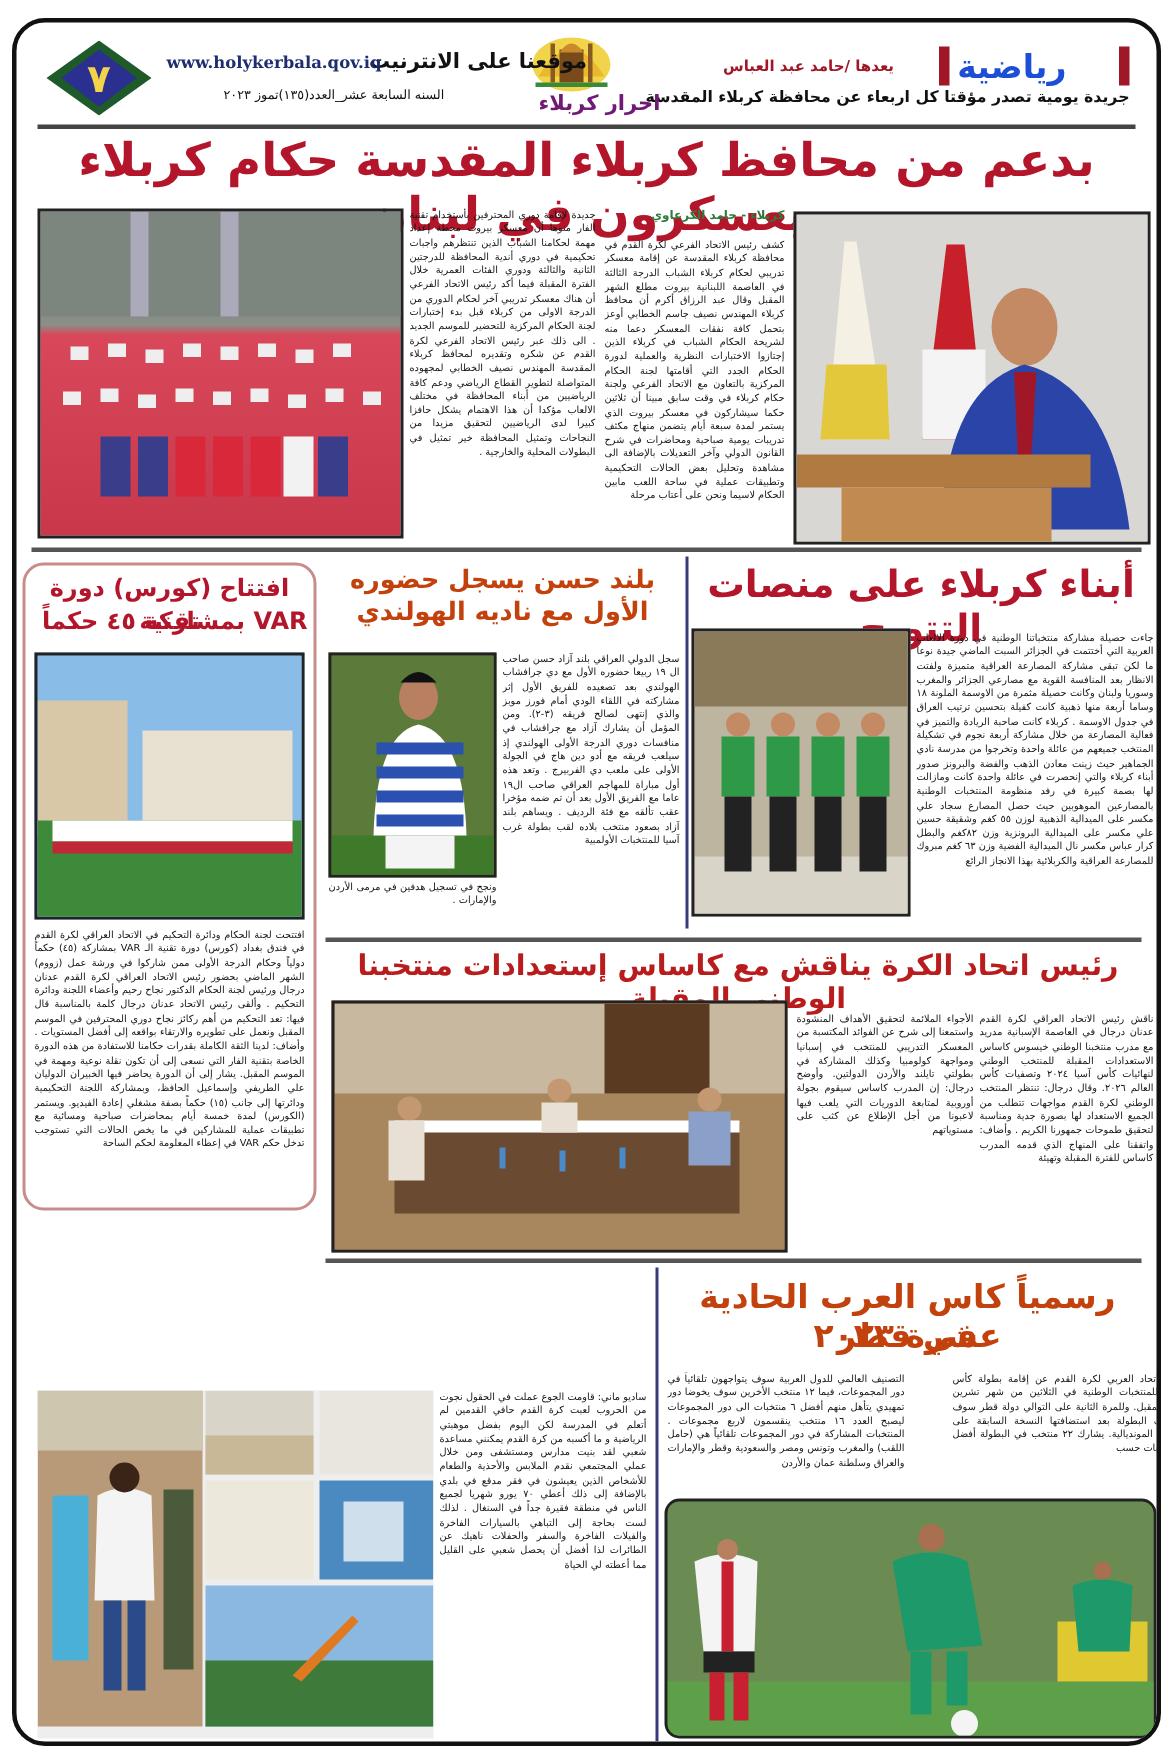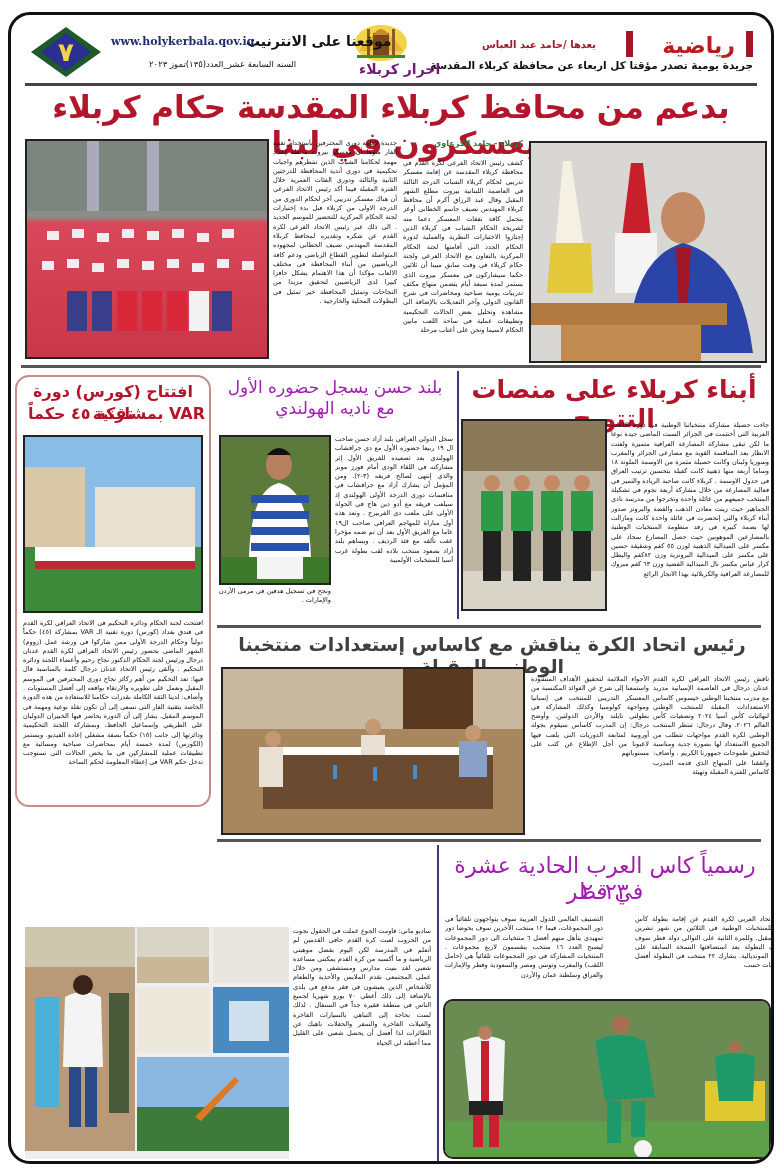--- a/index.html
+++ b/index.html
@@ -4,38 +4,38 @@
 <style>
 *{box-sizing:border-box;margin:0;padding:0}
 html,body{width:780px;height:1170px;background:#fff;overflow:hidden}
 body{font-family:"DejaVu Sans",sans-serif;position:relative}
 .page{position:absolute;left:8px;top:12px;width:766px;height:1152px;border:3px solid #111;border-radius:22px;background:#fff;overflow:hidden}
 .abs{position:absolute}
 .rtl{direction:rtl;text-align:right}
 
 .hdr-rule{position:absolute;left:14px;right:14px;top:68px;height:3px;background:#444}
 .hdr-bar{position:absolute;width:7px;height:26px;background:#a01828}
-.hdr-sec{position:absolute;right:36px;top:18px;font-size:22px;font-weight:bold;color:#b91c1c}
+.hdr-sec{position:absolute;right:60px;top:18px;font-size:22px;font-weight:bold;color:#1d4ed8}
 .hdr-editor{position:absolute;right:175px;top:24px;font-size:10px;color:#a01828;font-weight:bold}
 .hdr-tag{position:absolute;right:18px;top:44px;font-size:10.5px;font-weight:bold;color:#111}
 .logo-mosque{position:absolute;left:342px;top:6px;width:56px;height:42px}
 .logo-name{position:absolute;left:348px;top:46px;font-size:14px;font-weight:bold;color:#701a75}
 .web{position:absolute;left:100px;top:20px;font-size:11px;font-weight:bold;color:#1f2c6e;font-family:"DejaVu Serif",serif}
 .web-lbl{position:absolute;left:235px;top:18px;font-size:14px;font-weight:bold;color:#111}
 .issue{position:absolute;left:138px;top:44px;font-size:8.5px;color:#111}
 .pg-badge{position:absolute;left:20px;top:12px;width:70px;height:50px}
 
 .h-main{position:absolute;left:10px;right:10px;top:74px;text-align:center;font-size:31px;font-weight:900;color:#b3162b;letter-spacing:0.5px}
 .body-txt{font-size:6.5px;line-height:9.3px;color:#111;text-align:justify;direction:rtl}
 .photo{position:absolute;border:2px solid #222;overflow:hidden}
 .sep-h{position:absolute;height:3px;background:#555}
 .sep-v{position:absolute;width:2px;background:#3a3a7a}
 .h-red{font-weight:700;color:#b3162b}
-.h-green{font-weight:400;color:#a21caf}
-.h-blue{font-weight:900;color:#404040}
+.h-green{font-weight:700;color:#c2410c}
+.h-blue{font-weight:900;color:#b91c1c}
 .byline{font-size:8px;color:#2f7a3a;font-weight:bold}
 .box-round{position:absolute;border:2px solid #c98c8c;border-radius:14px;background:#fff}
 </style>
 </head>
 <body>
 
 <div class="page">
 
   <div>
     <div class="hdr-bar" style="right:18px;top:16px"></div>

